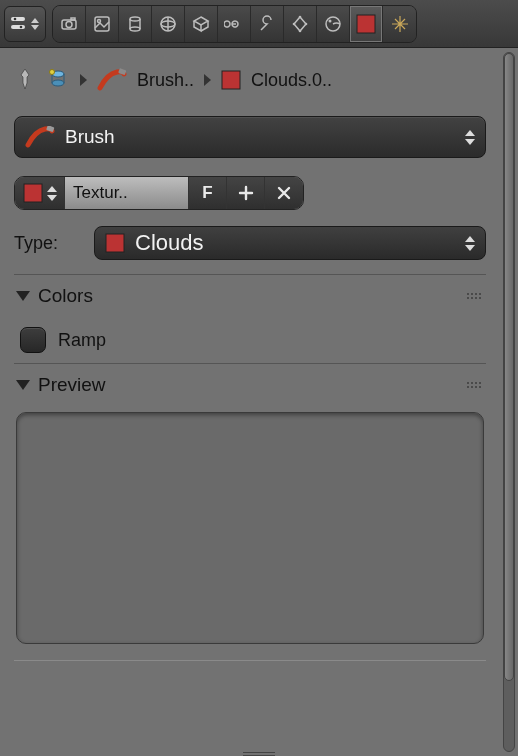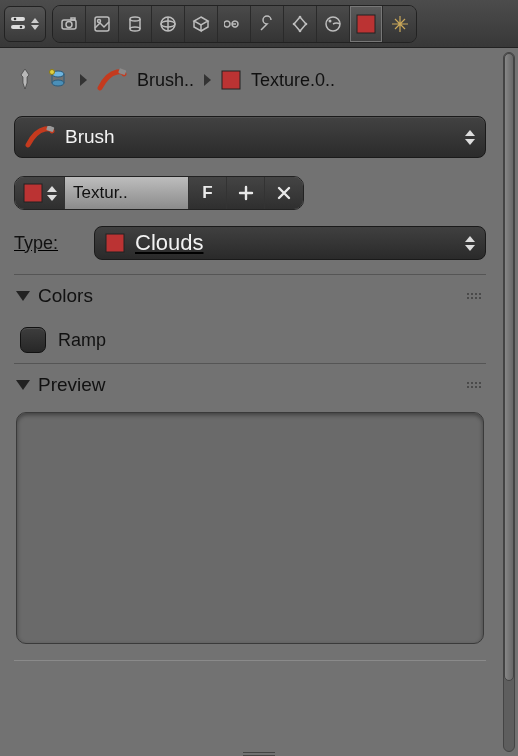--- a/index.html
+++ b/index.html
@@ -126,21 +126,21 @@
     padding: 0 8px;
     color:#111; font-size:17px;
   }
   .id-btn {
     width:38px;
     background: linear-gradient(to bottom, #444, #2f2f2f);
     color:#eaeaea; font-size:17px; font-weight:bold;
   }
 
   
-  .type-row { display:flex; align-items:center; gap:18px; margin-bottom:14px;text-decoration:underline; }
+  .type-row { display:flex; align-items:center; gap:18px; margin-bottom:14px; }
   .type-label { color:#111; font-size:18px; width:62px; }
   .type-dd {
     flex:1; height:34px;
     background: linear-gradient(to bottom, #404040, #2a2a2a);
     border:1px solid #1a1a1a;
     border-radius:8px;
     display:flex; align-items:center; padding:0 10px; gap:10px;
   }
   .type-dd .label { color:#f2f2f2; font-size:22px; flex:1; }
 
@@ -319,21 +319,21 @@
       <div class="bc-chev"></div>
       <svg class="checker" viewBox="0 0 20 20" width="22" height="22">
         <rect x="1" y="1" width="18" height="18" fill="#fff"></rect>
         <rect x="1" y="1" width="6" height="6"></rect>
           <rect x="13" y="1" width="6" height="6"></rect>
         <rect x="7" y="7" width="6" height="6"></rect>
         <rect x="1" y="13" width="6" height="6"></rect>
           <rect x="13" y="13" width="6" height="6"></rect>
         <rect x="1" y="1" width="18" height="18" class="checker-border"></rect>
       </svg>
-      <span class="bc-text">Texture.0..</span>
+      <span class="bc-text">Clouds.0..</span>
     </div>
 
     <div class="big-dropdown">
       <svg width="30" height="22" viewBox="0 0 30 22">
         <path d="M3 19 Q 10 5 20 3 Q 26 2 27 5" stroke="#c43a1e" stroke-width="5" fill="none" stroke-linecap="round"></path>
         <rect x="22" y="0" width="7" height="5" rx="1" fill="#9a9a9a" transform="rotate(20 25 2)"></rect>
       </svg>
       <span class="label">Brush</span>
       <div class="dd-arrows">
           <div class="au"></div>

